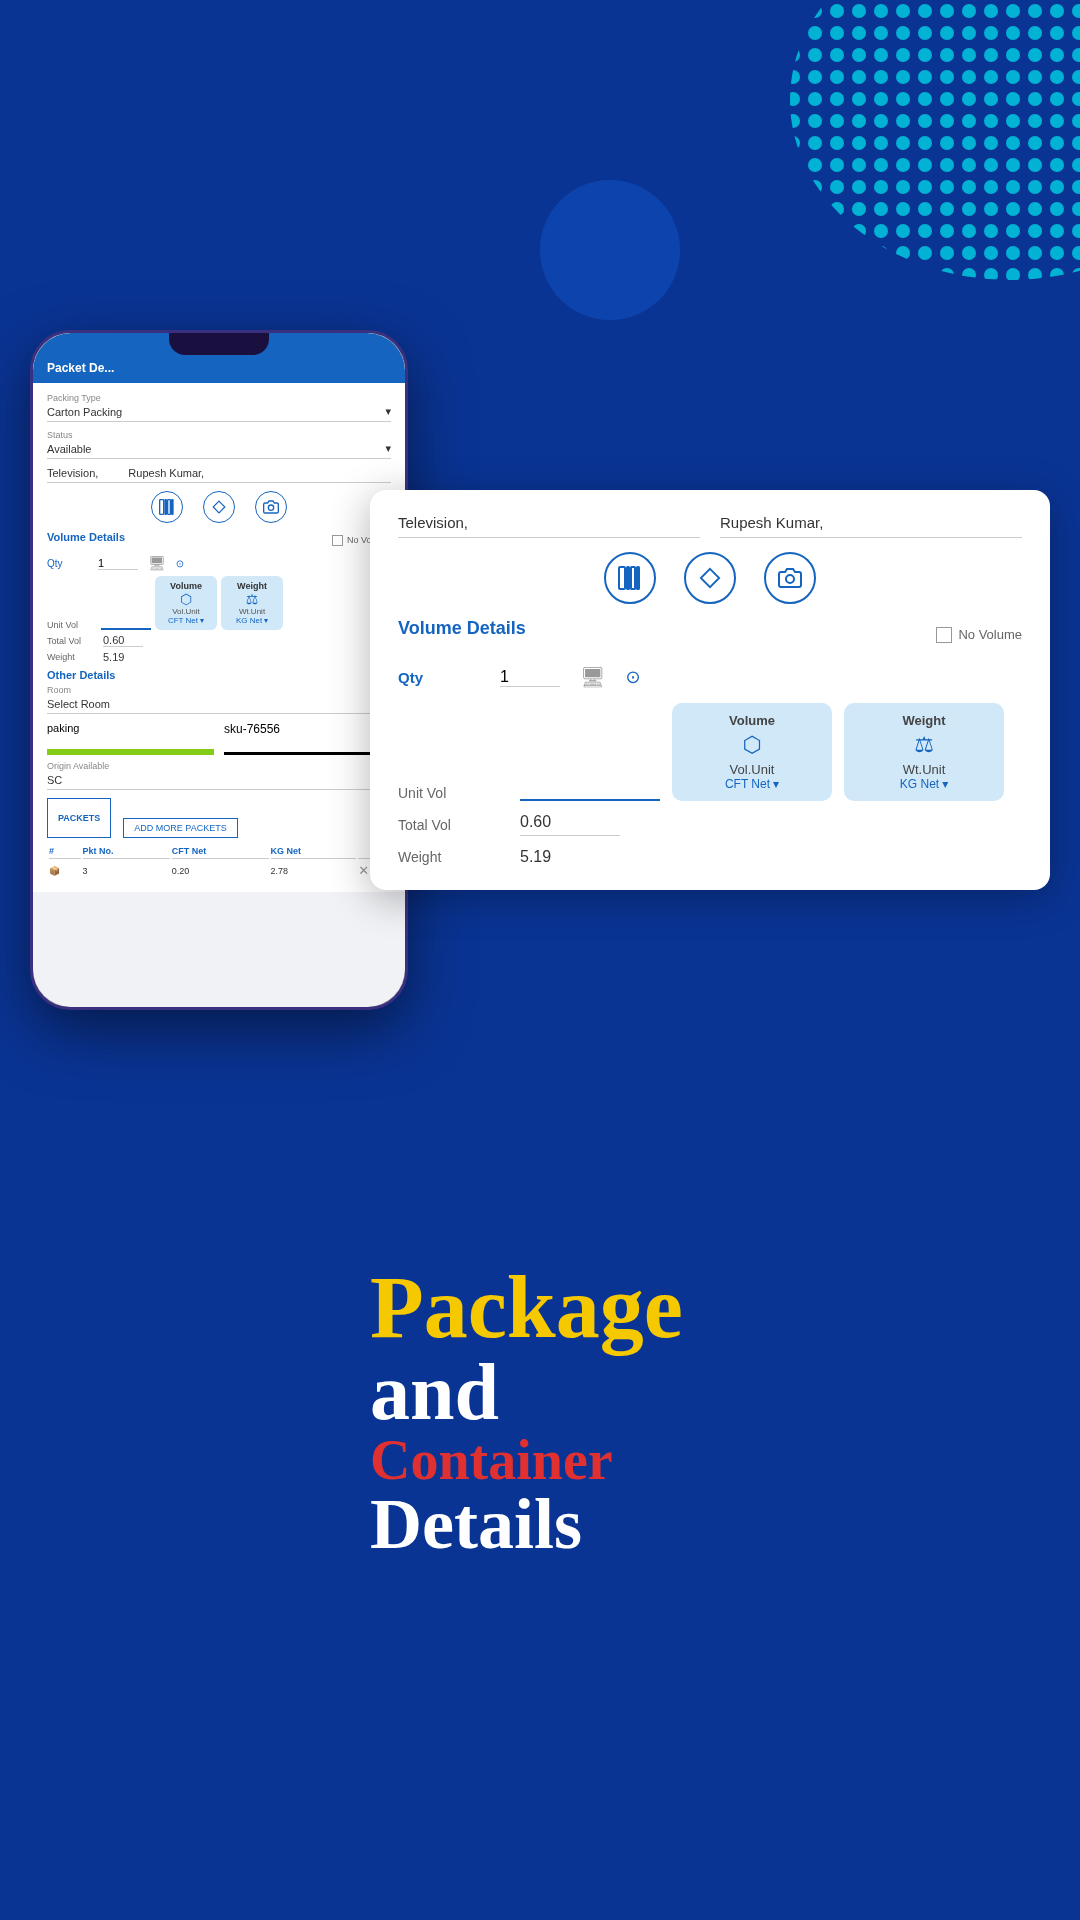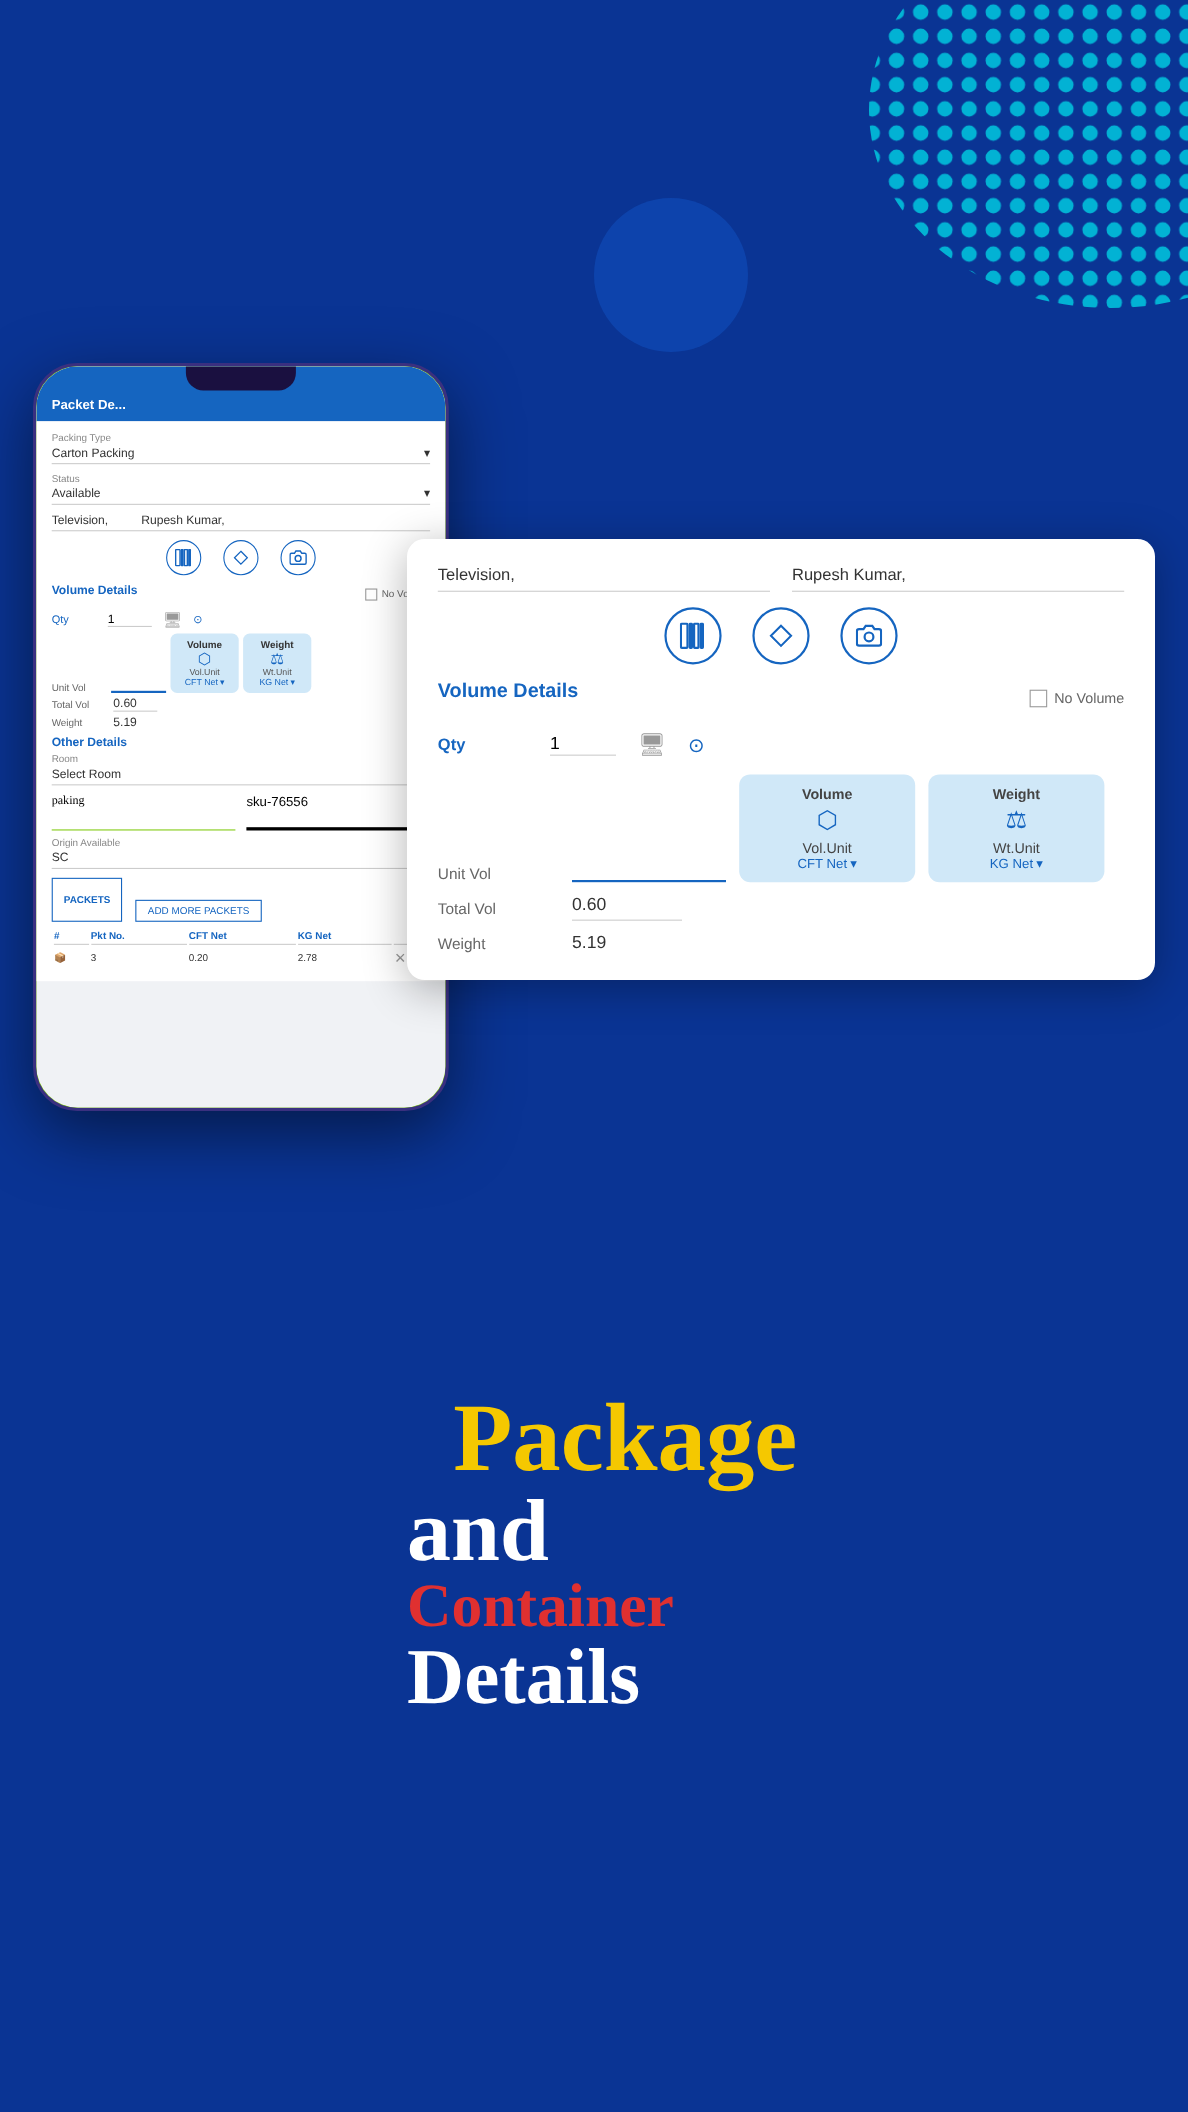--- a/index.html
+++ b/index.html
@@ -12,21 +12,21 @@
       position: relative;
     }
 
     
     .phone-mockup {
       position: absolute;
       top: 330px;
       left: 30px;
       width: 378px;
       height: 680px;
-      background: #84cc16;
+      background: #a3a3a3;
       border-radius: 40px;
       border: 3px solid #3a3080;
       overflow: hidden;
       box-shadow: 0 20px 60px rgba(0,0,0,0.5);
     }
 
     .phone-screen {
       width: 100%;
       height: 100%;
       background: #f0f2f5;
@@ -329,21 +329,20 @@
       left: 370px;
       width: 680px;
     }
 
     .text-package {
       font-size: 88px;
       font-weight: bold;
       color: #f5c800;
       font-family: Georgia, serif;
       line-height: 1;
-      margin-left: 42px;
     }
 
     .text-and {
       font-size: 80px;
       font-weight: bold;
       color: white;
       font-family: Georgia, serif;
       line-height: 1;
     }
 
@@ -499,21 +498,21 @@
 
       <div class="phone-field-group">
         <div class="phone-label">Room</div>
         <div class="phone-dropdown">
           <span>Select Room</span>
           <span>▾</span>
         </div>
       </div>
 
       <div class="phone-two-col">
-        <div style="border-bottom:1px solid #84cc16;font-size:11px;padding-bottom:2px;font-family:Liberation Serif, serif;">paking</div>
+        <div style="border-bottom:6px solid #84cc16;font-size:11px;padding-bottom:2px;">paking</div>
         <div style="border-bottom:3px solid #000000;font-size:12px;padding-bottom:16px;">sku-76556</div>
       </div>
 
       <div class="phone-field-group">
         <div class="phone-label">Origin Available</div>
         <div class="phone-dropdown">
           <span>SC</span>
           <span>▾</span>
         </div>
       </div>

